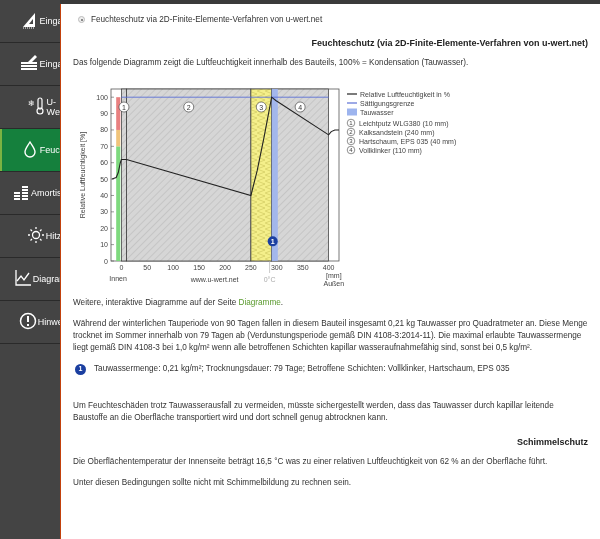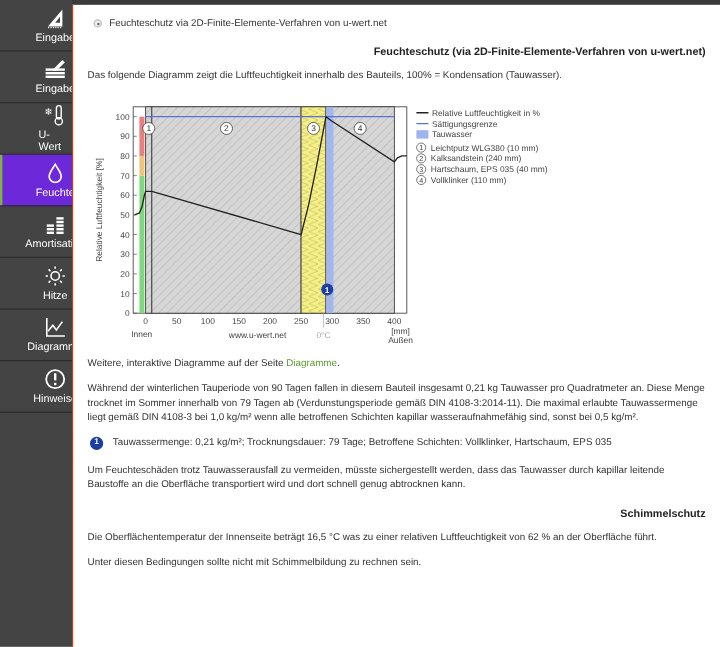--- a/index.html
+++ b/index.html
@@ -1,33 +1,33 @@
 <!DOCTYPE html>
 <html><head>
 <meta charset="utf-8">
 <style>
   html, body { margin: 0; padding: 0; }
   body { width: 600px; height: 539px; overflow: hidden; background: #fff; font-family: "Liberation Sans", sans-serif; color: #333; position: relative; }
   .topbar { position: absolute; left: 0; top: 0; width: 600px; height: 4px; background: #3a3a3a; }
   .sidebar { position: absolute; left: 0; top: 0; width: 60px; height: 539px; background: #444; }
-  .nav-item { height: 43px; border-bottom: 1px solid #2a2a2a; display: flex; flex-direction: column; align-items: center; justify-content: center; color: #fff; font-size: 9px; cursor: pointer; box-sizing: border-box; position: relative; padding-left: 32px; }
-  .nav-item.active { background: #6d28d9; }
+  .nav-item { height: 43px; border-bottom: 1px solid #2a2a2a; display: flex; flex-direction: row; align-items: center; justify-content: center; color: #fff; font-size: 9px; cursor: pointer; box-sizing: border-box; position: relative; padding-left: 32px; }
+  .nav-item.active { background: #15803d; }
   .nav-item.active::before { content: ""; position: absolute; left: 0; top: 0; bottom: 0; width: 2px; background: #7cb342; }
   .nav-icon { width: 20px; height: 18px; margin-bottom: 2px; display: flex; align-items: center; justify-content: center; }
   .nav-icon svg { width: 20px; height: 18px; }
   .main { position: absolute; left: 60px; top: 4px; width: 540px; height: 535px; border-left: 1px solid #c2410c; padding: 0 12px; box-sizing: border-box; font-size: 8.2px; line-height: 12px; }
   .radio-row { display: flex; align-items: center; height: 11px; margin-left: 5px; }
   .radio-row:first-child { margin-top: 10px; }
   .radio { width: 7px; height: 7px; border-radius: 50%; border: 1px solid #bbb; background: #eee; margin-right: 6px; position: relative; box-sizing: border-box; }
   .radio.checked::after { content: ""; position: absolute; left: 1.5px; top: 1.5px; width: 2px; height: 2px; border-radius: 50%; background: #666; }
   h3 { font-size: 9px; font-weight: bold; margin: 12px 0 8px 0; color: #222; text-align: right; }
   p { margin: 0 0 9px 0; }
   .chart-wrap { position: relative; width: 420px; height: 210px; margin: 10px 0 8px 0; }
   .link { color: #5a9a2e; cursor: pointer; }
-  .tw-row { display: flex; align-items: center; margin: 6px 0 11px 2px; }
+  .tw-row { display: flex; align-items: center; margin: 6px 0 25px 2px; }
   .badge { width: 11px; height: 11px; border-radius: 50%; background: #1b3fa0; color: #fff; font-size: 7px; font-weight: bold; display: flex; align-items: center; justify-content: center; margin-right: 8px; }
 </style>
 </head>
 <body>
 
 <div class="topbar"></div>
 
 <nav class="sidebar">
   <div class="nav-item">
     <span class="nav-icon">

